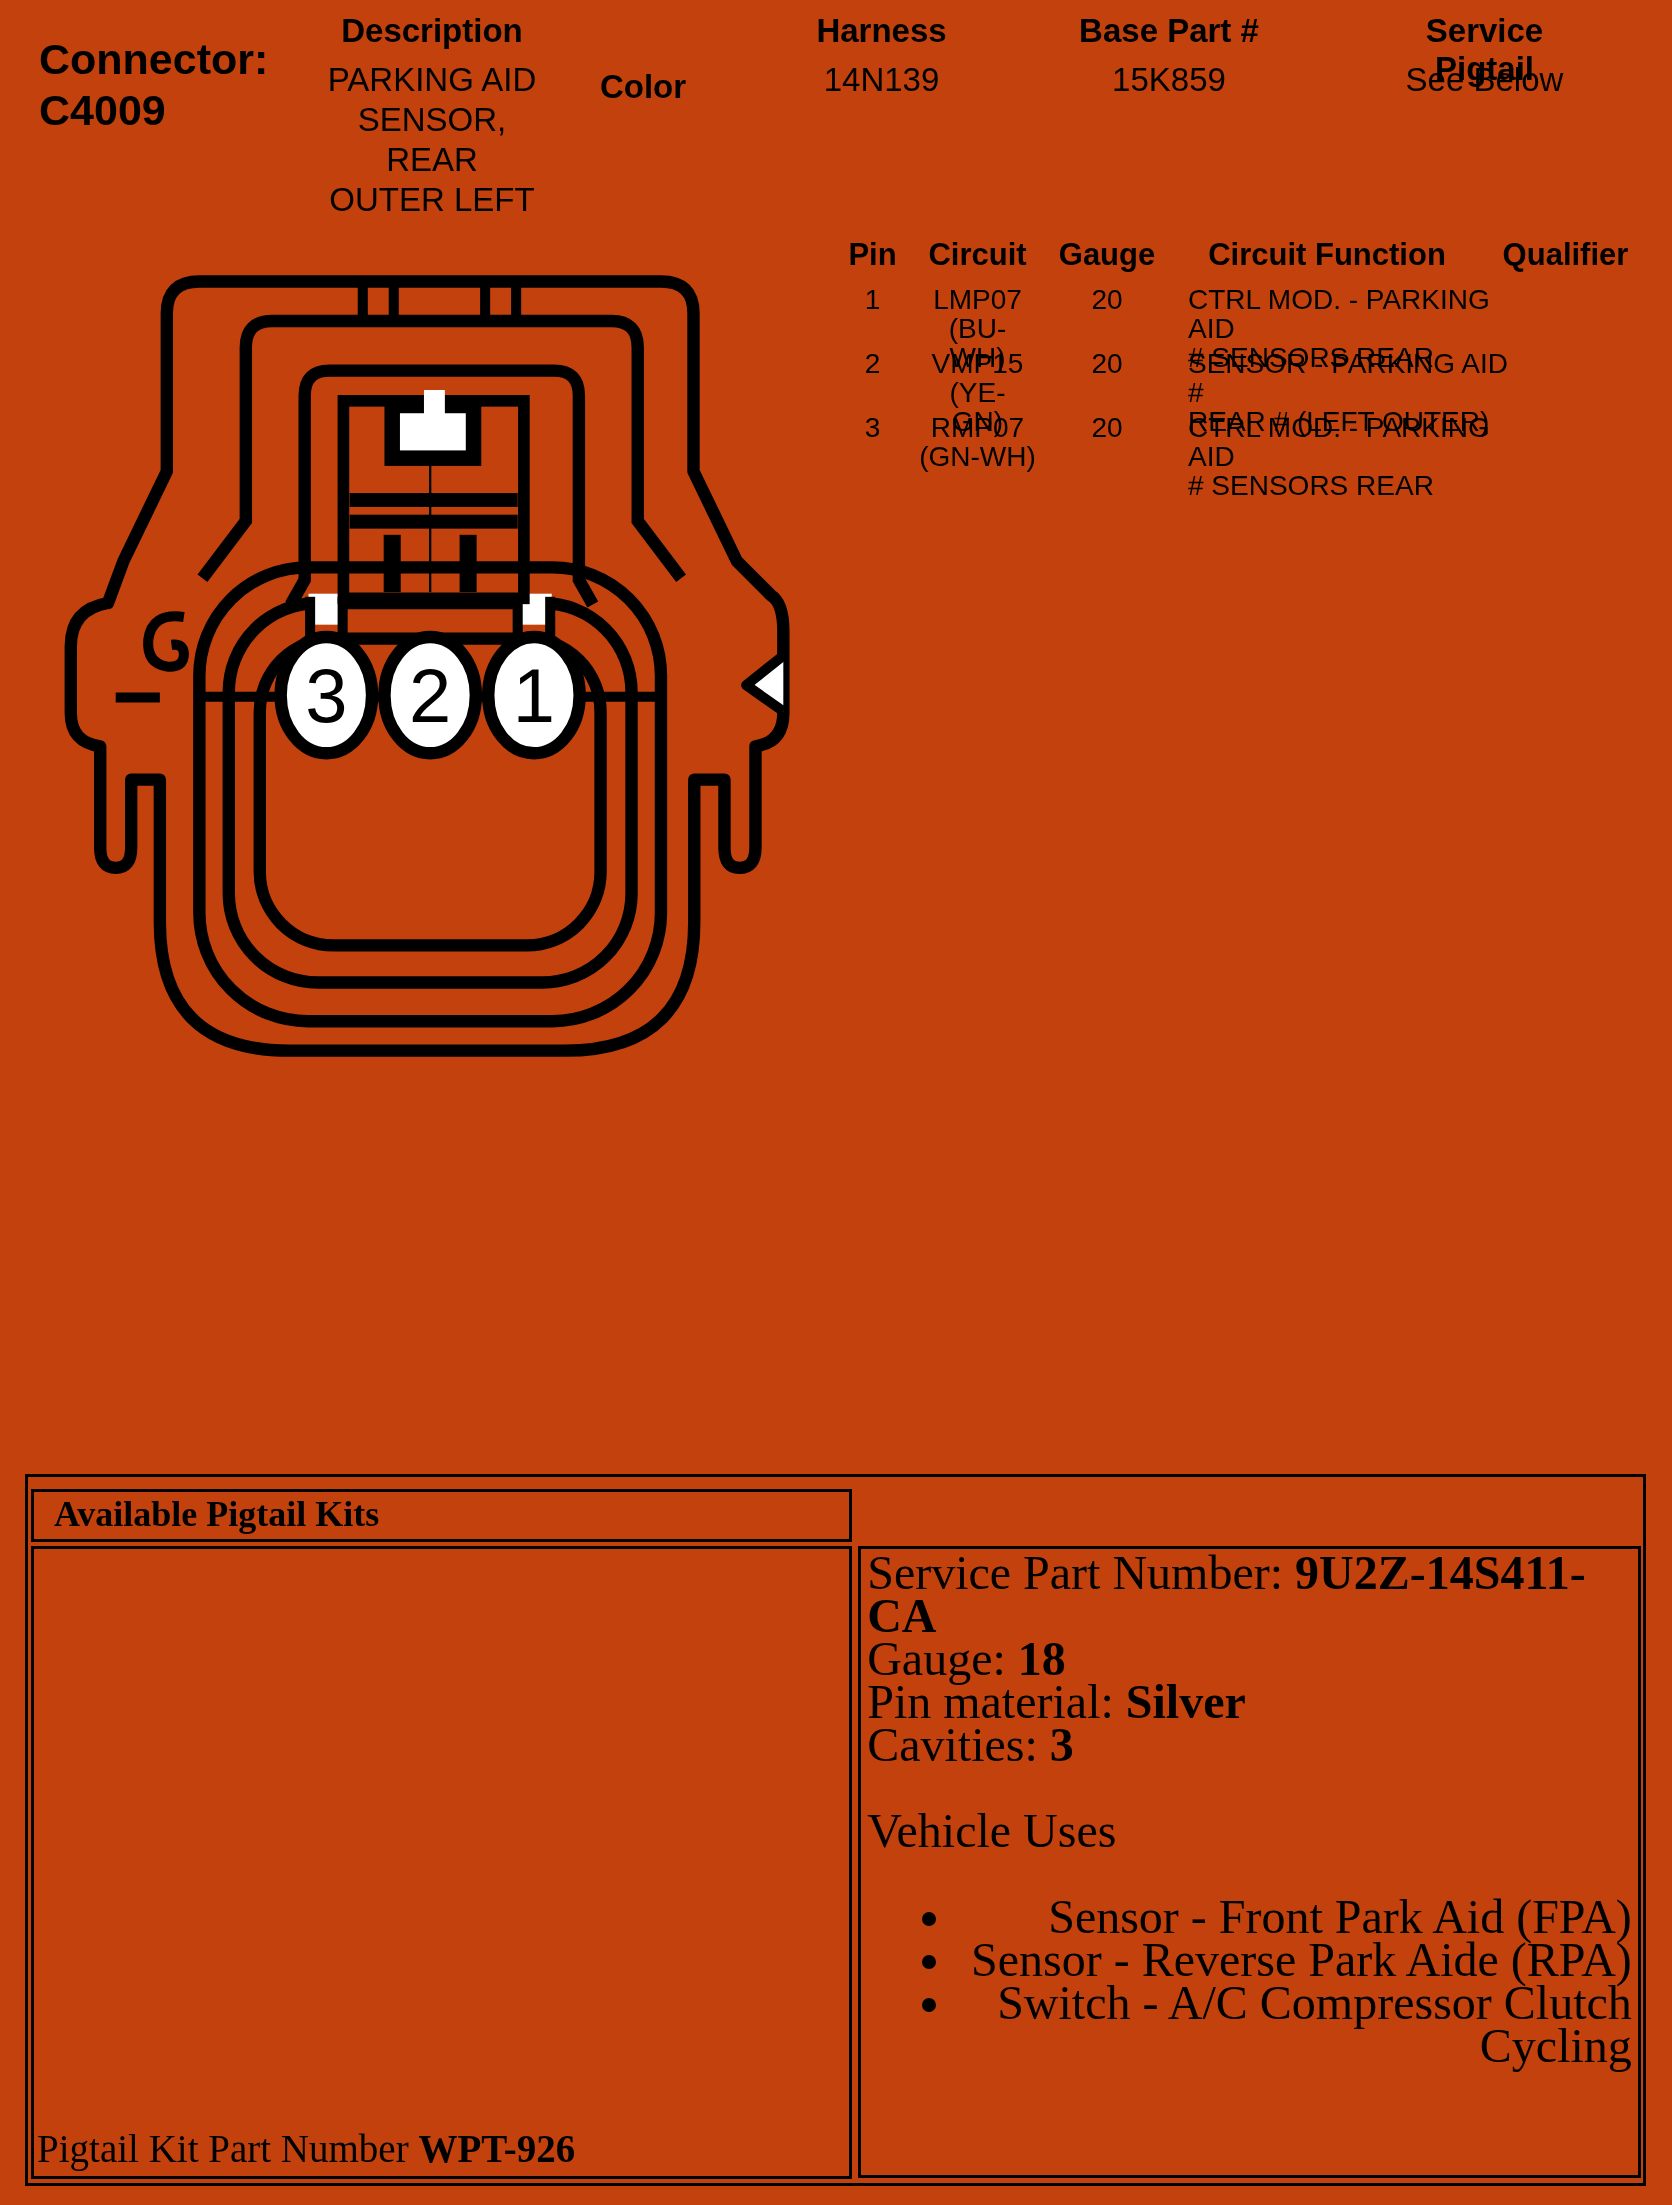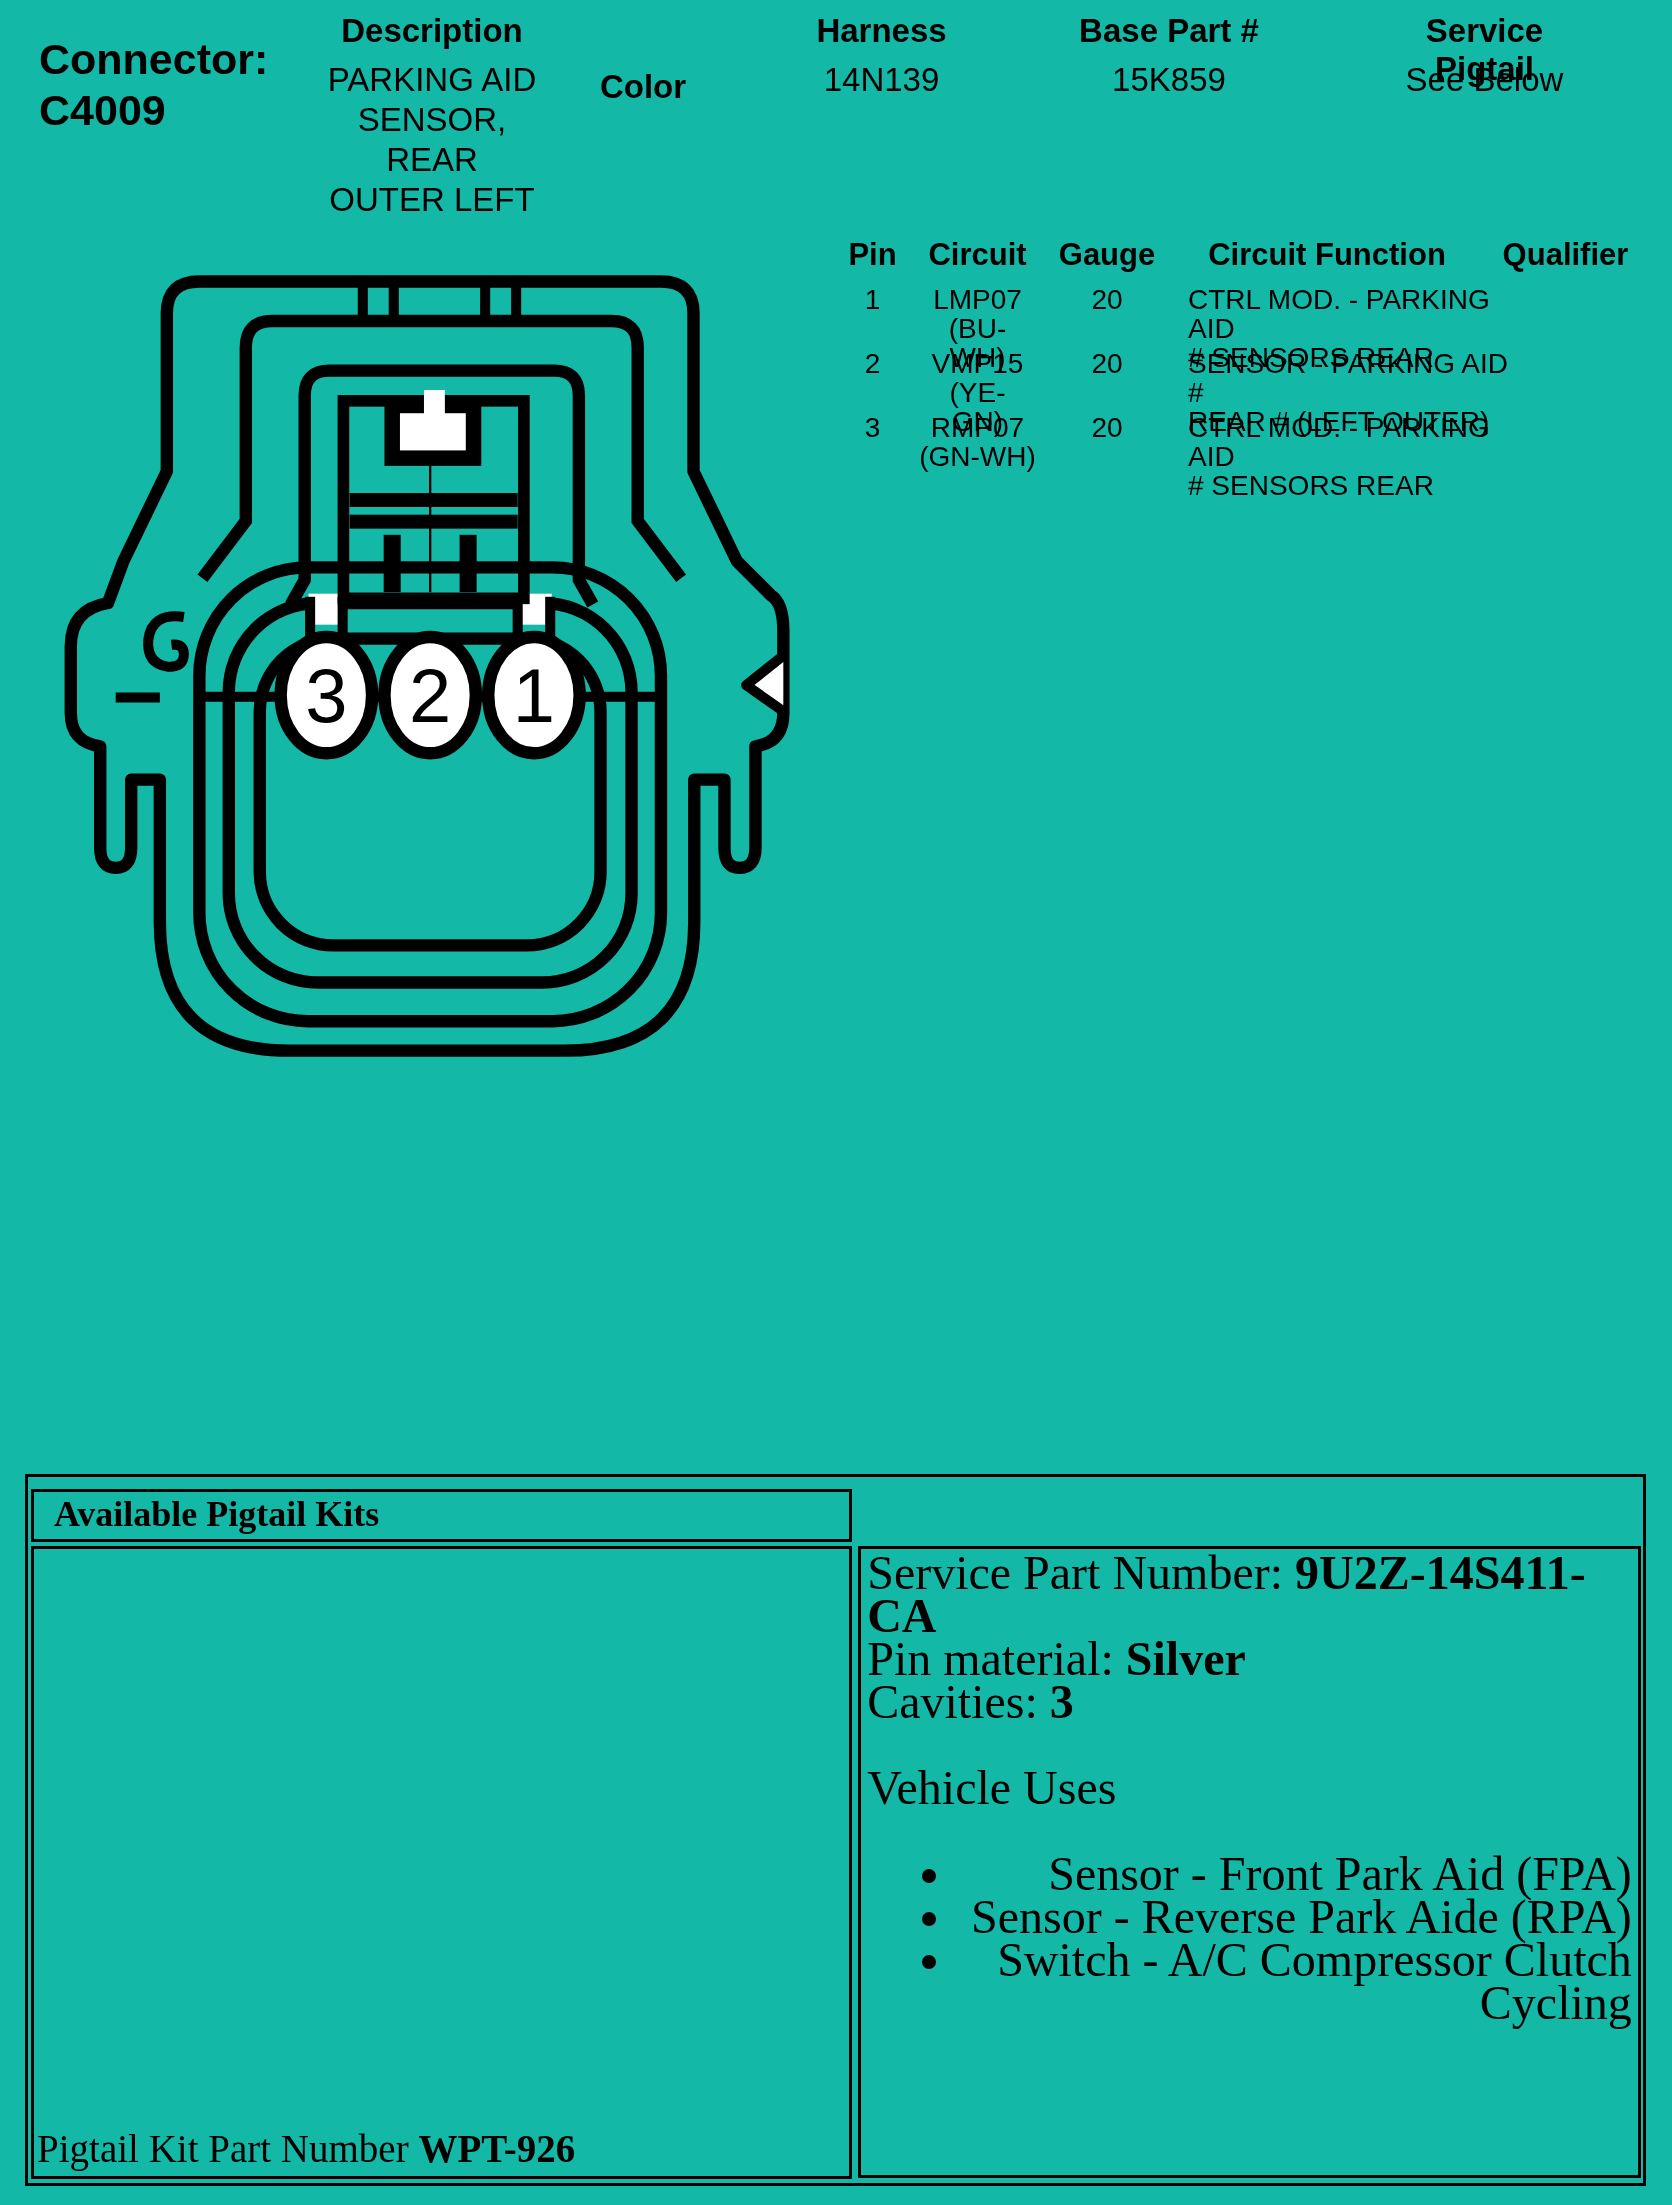--- a/index.html
+++ b/index.html
@@ -1,16 +1,16 @@
 <!DOCTYPE html>
 <html style="font-size:12.4px"><head>
 <meta charset="utf-8">
 <style>
   html,body{margin:0;padding:0;background:#ffffff;}
-  #page{position:relative;width:1673px;height:2205px;background:#14b8a6;overflow:hidden;
+  #page{position:relative;width:1673px;height:2205px;background:#c2410c;overflow:hidden;
         font-family:"Liberation Sans","DejaVu Sans",sans-serif;color:#000;}
   .abs{position:absolute;}
   .ctr{text-align:center;}
   
   .conn-block{left:39px;top:34px;width:294px;font-size:43px;font-weight:bold;line-height:51px;}
   .hdr-label{top:12.4px;height:39px;font-size:33px;font-weight:bold;}
   .hdr-value{top:60px;font-size:33px;line-height:40px;}
   .col-desc{left:308px;width:248px;}
   .col-color{left:577px;width:132px;}
   .col-harness{left:804px;width:155px;}
@@ -181,20 +181,23 @@
     <div class="kit-line">
       <span>Pigtail Kit Part Number </span><span class="bold">WPT-926</span>
     </div>
   </div>
 
   <div class="abs right-cell serif">
     <div>
       <span>Service Part Number: </span><span class="bold">9U2Z-14S411-CA</span>
     </div>
     <div>
+      <span>Gauge: </span><span class="bold">18</span>
+    </div>
+    <div>
       <span>Pin material: </span><span class="bold">Silver</span>
     </div>
     <div>
       <span>Cavities: </span><span class="bold">3</span>
     </div>
     <div class="blank-line"></div>
     <div>Vehicle Uses</div>
     <div class="blank-line"></div>
     <ul class="uses-list">
       <li>Sensor - Front Park Aid (FPA)</li>

